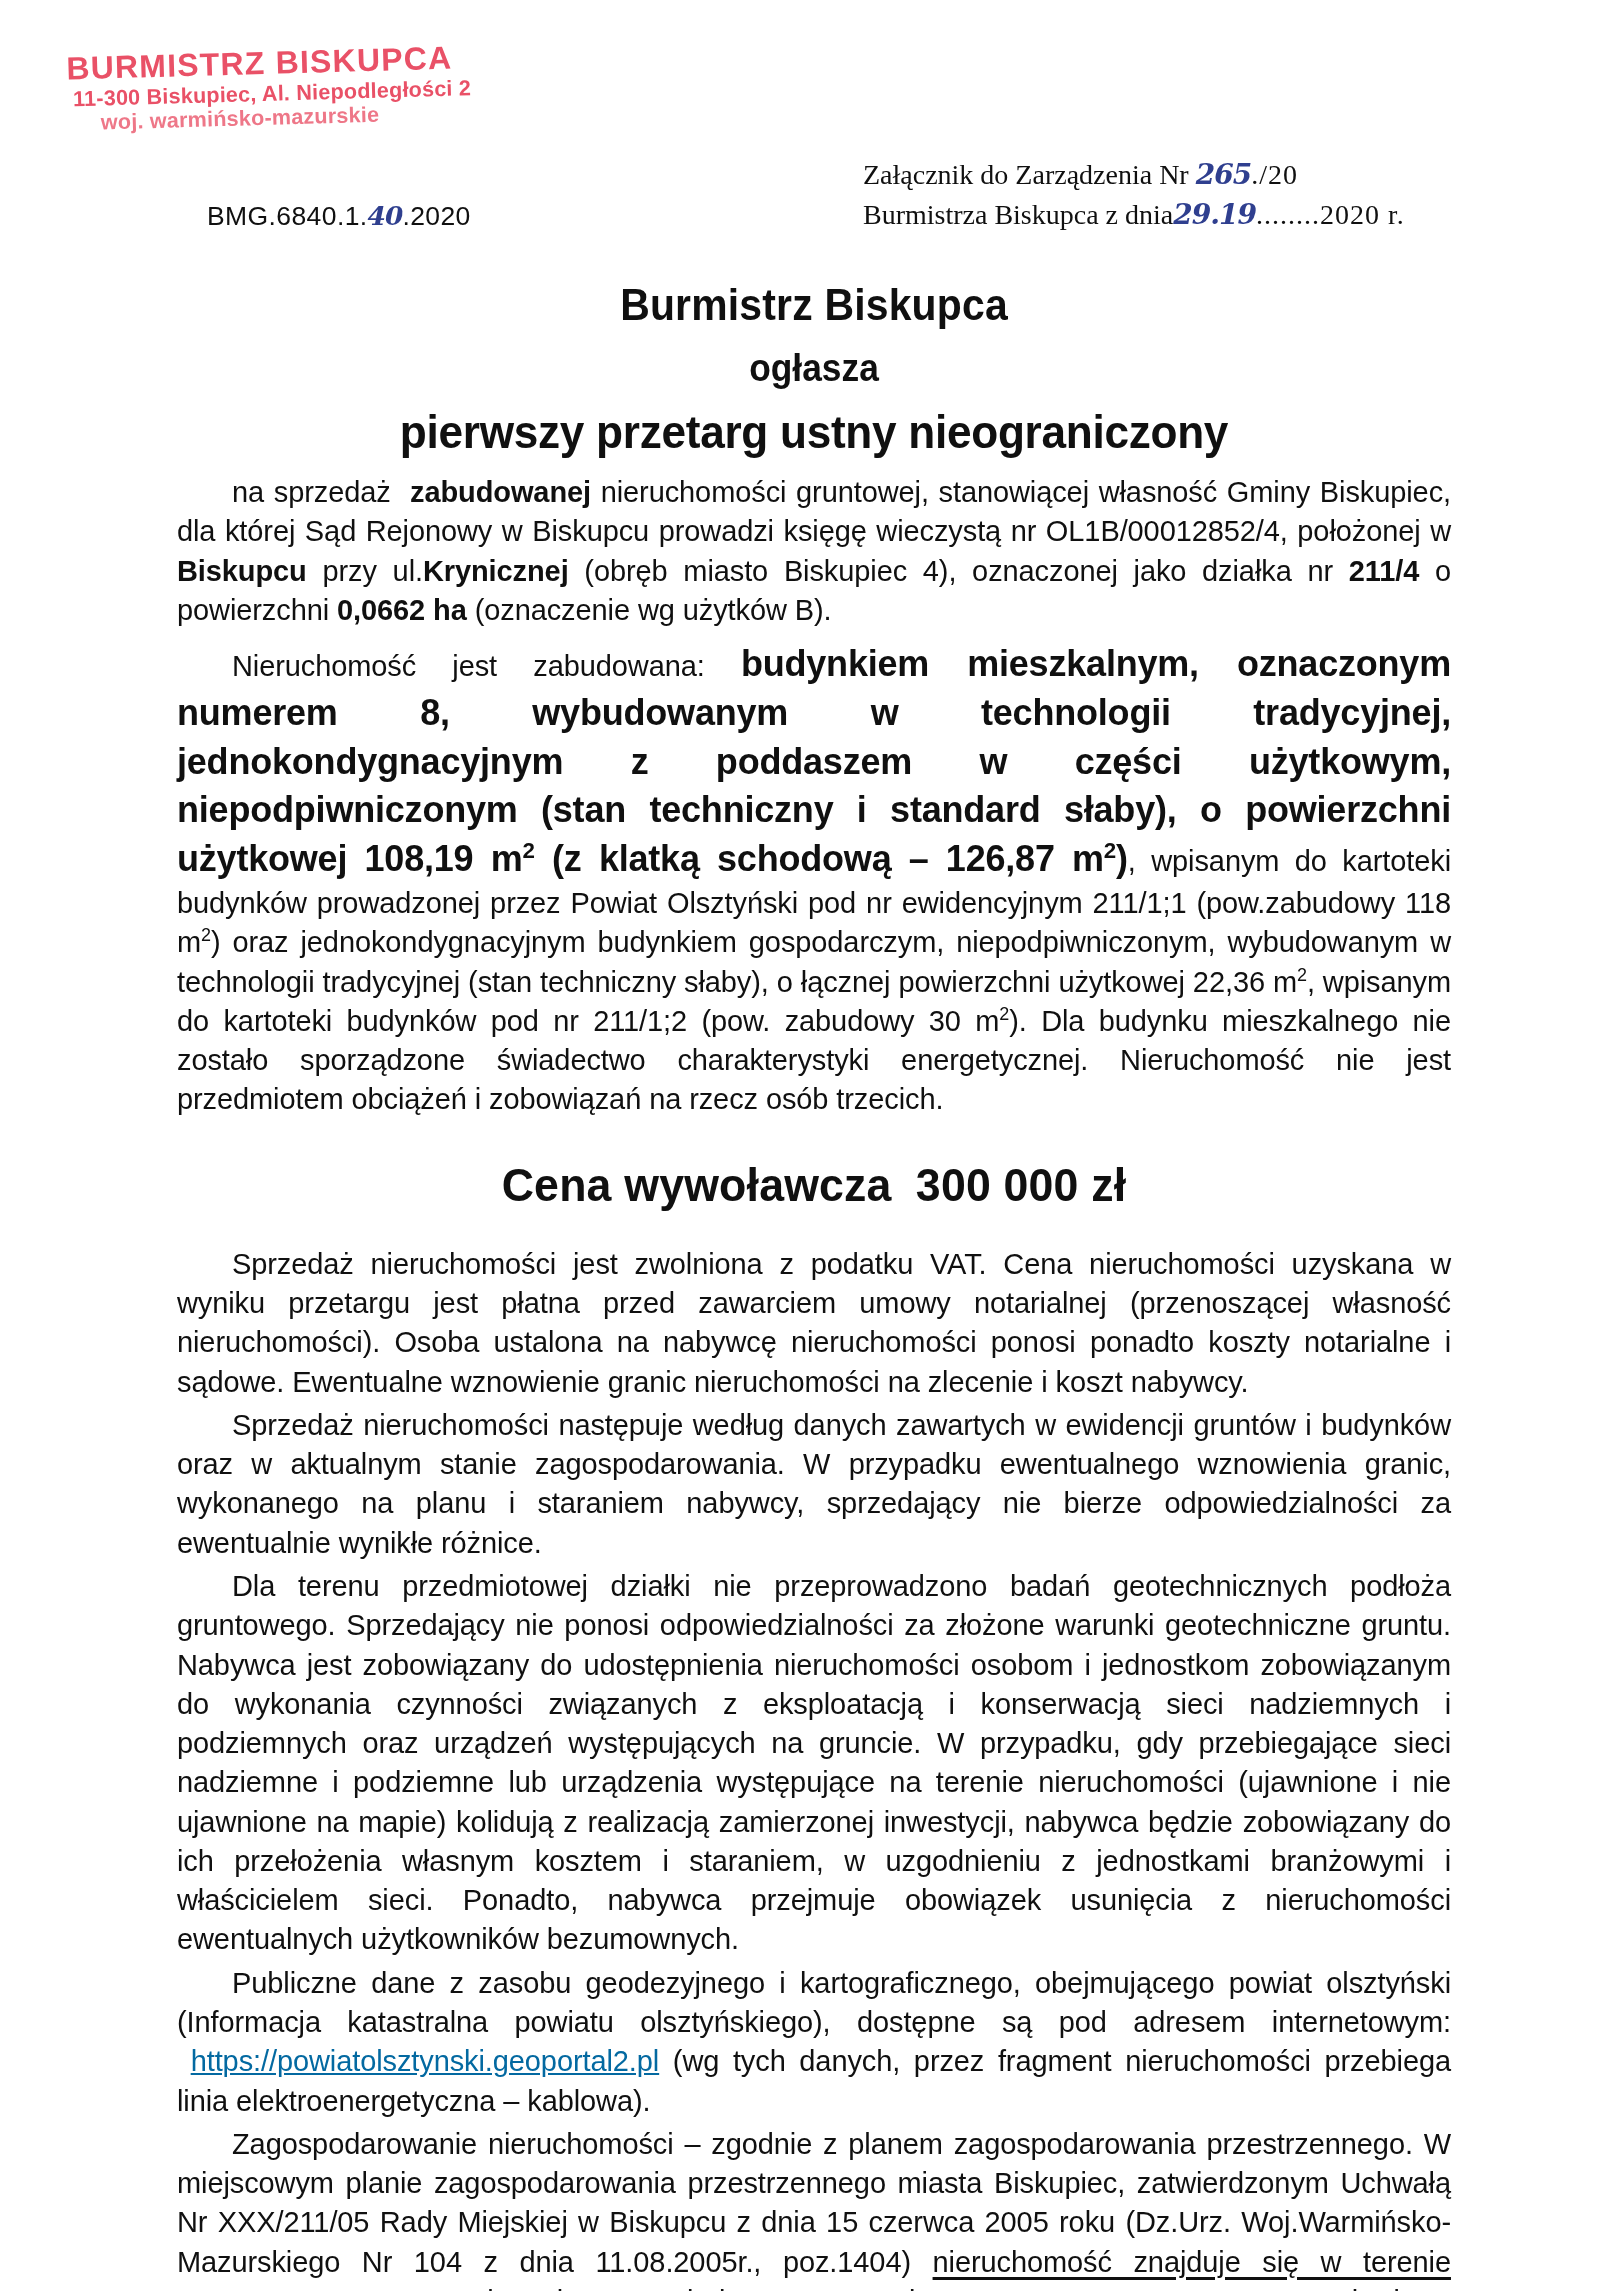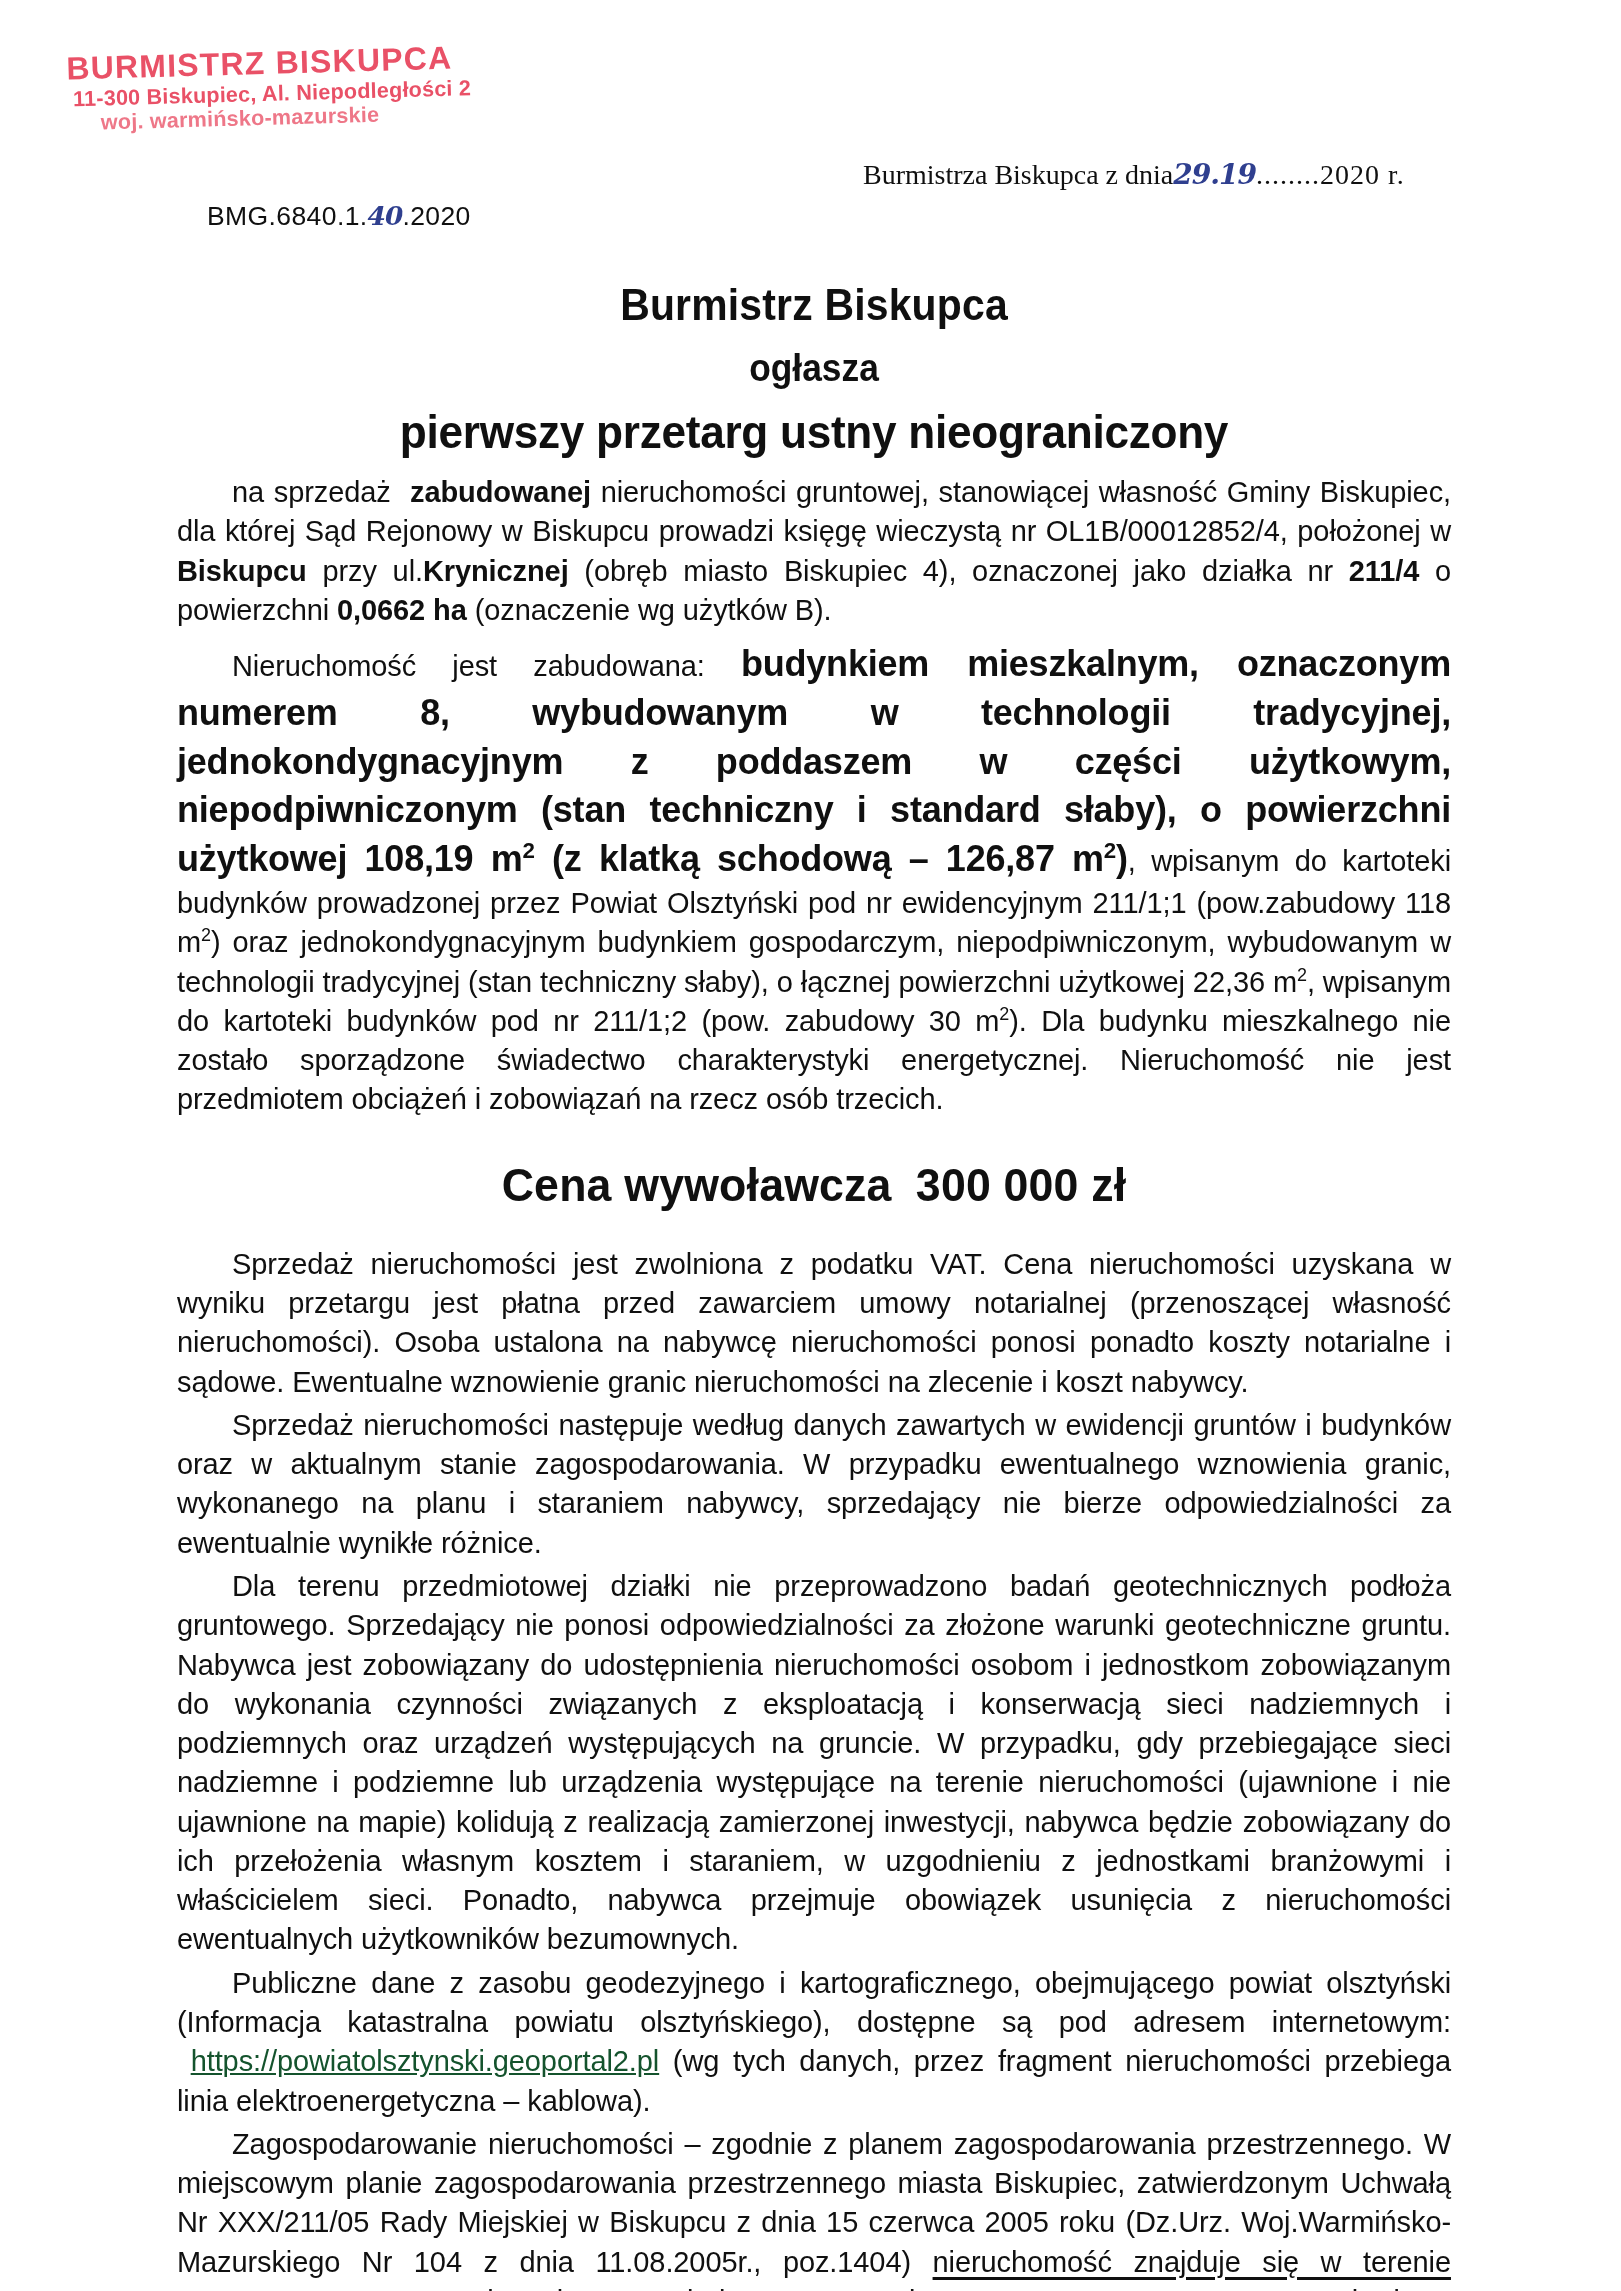--- a/index.html
+++ b/index.html
@@ -139,21 +139,21 @@
     letter-spacing: 0.2px;
     margin: 37px 0 33px 0;
     transform: scaleX(.95);
   }
   .price .gap { display: inline-block; width: 25.5px; }
 
   .sp-sm { height: 2px; }
 
   .link {
     text-decoration: underline;
-    color: #14532d;
+    color: #0369a1;
     word-break: keep-all;
   }
 
   .ul-bold {
     font-weight: 400;
     text-decoration: underline;
     text-underline-offset: 4.9px;
     text-decoration-thickness: 2.5px;
   }
 
@@ -166,20 +166,21 @@
 
   <div class="stamp">
     <div class="stamp-line1">BURMISTRZ BISKUPCA</div>
     <div class="stamp-line2">11-300 Biskupiec, Al. Niepodległości 2</div>
     <div class="stamp-line3">woj. warmińsko-mazurskie</div>
   </div>
 
   <div class="case-ref"><span>BMG.6840.1.</span><span class="hand">40</span><span>.2020</span></div>
 
   <div class="attach">
+    <div><span>Załącznik do Zarządzenia Nr</span> <span class="hand">265</span><span class="dots">./20</span></div>
     <div><span>Burmistrza Biskupca z dnia</span><span class="hand">29.19</span><span class="dots">........2020 r.</span></div>
   </div>
 
   <div class="body-col">
 
     <div class="h-main">Burmistrz Biskupca</div>
     <div class="h-sub">ogłasza</div>
     <div class="h-big">pierwszy przetarg ustny nieograniczony</div>
 
     <p class="para"><span class="ind"></span><span>na sprzedaż</span>&nbsp; <b>zabudowanej</b> <span>nieruchomości gruntowej, stanowiącej własność Gminy Biskupiec, dla której Sąd Rejonowy w Biskupcu prowadzi księgę wieczystą nr OL1B/00012852/4, położonej w</span> <b>Biskupcu</b> <span>przy ul.</span><b>Krynicznej</b> <span>(obręb miasto Biskupiec 4), oznaczonej jako działka nr</span> <b>211/4</b> <span>o powierzchni</span> <b>0,0662 ha</b> <span>(oznaczenie wg użytków B).</span></p>

